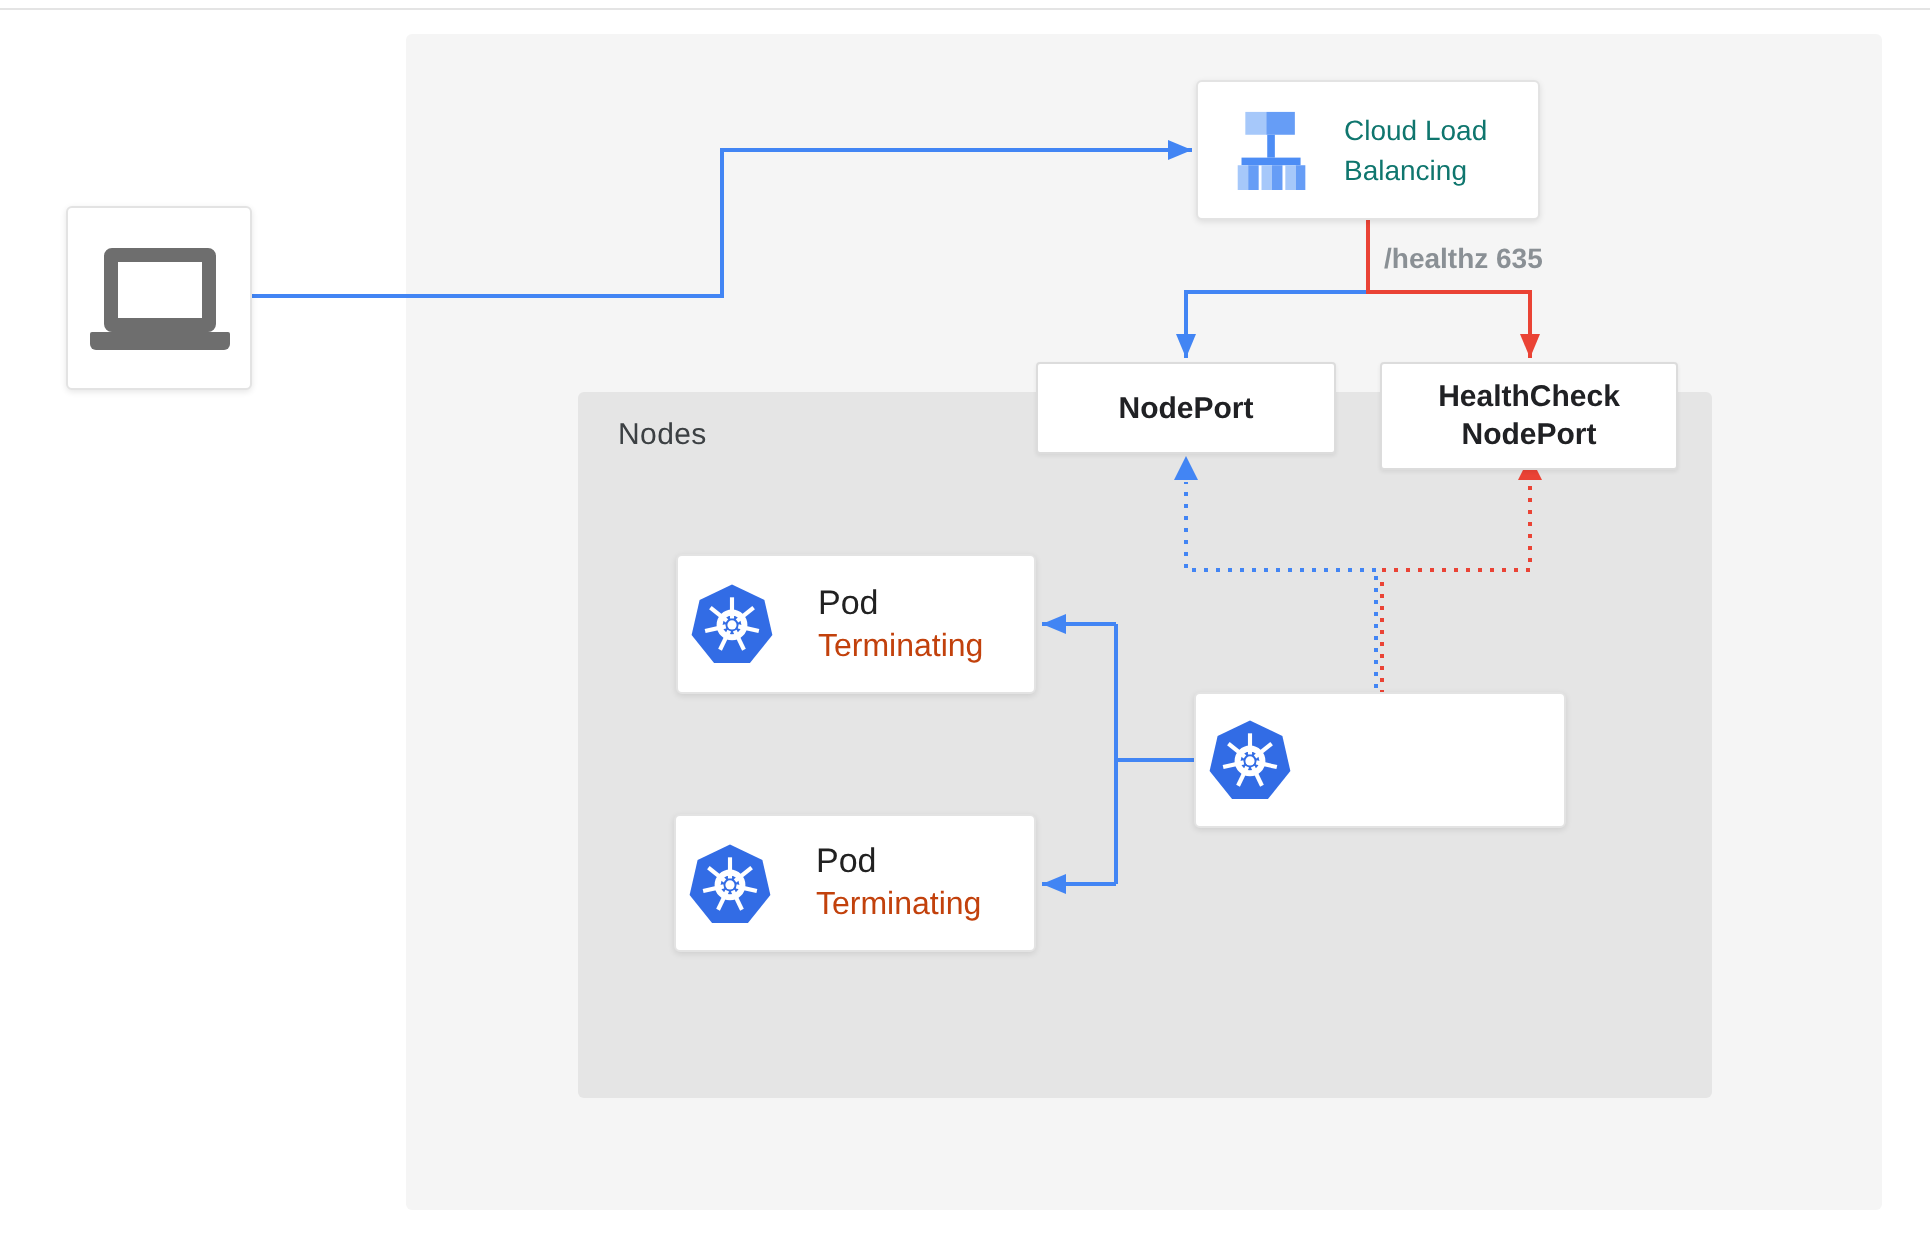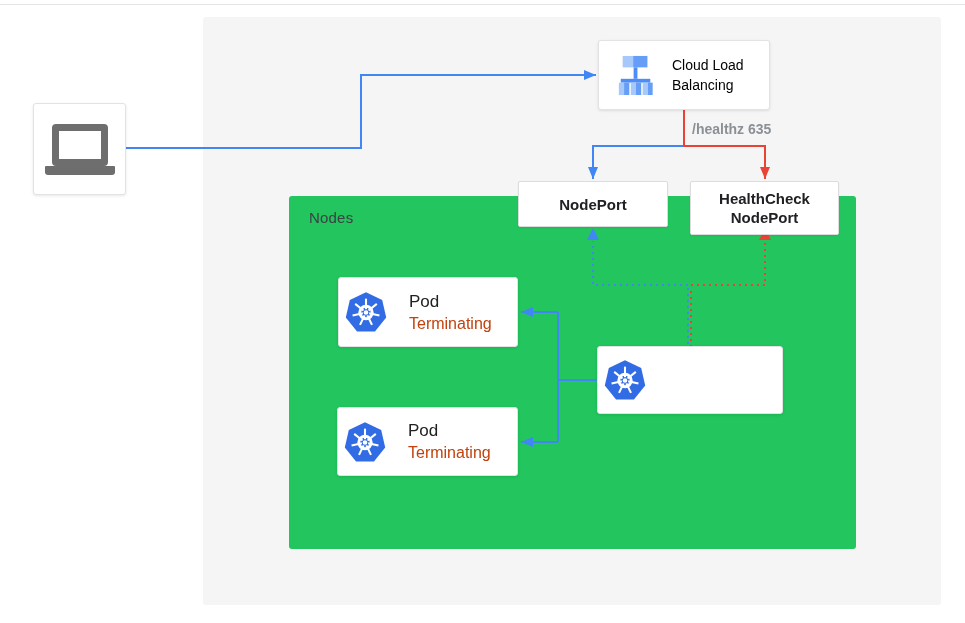--- a/index.html
+++ b/index.html
@@ -3,39 +3,39 @@
 <meta charset="utf-8">
 <style>
   html,body{margin:0;padding:0;background:#fff;}
   .canvas{
     position:relative;width:965px;height:623px;overflow:hidden;background:#ffffff;
     font-family:"Liberation Sans","DejaVu Sans",sans-serif;
     -webkit-font-smoothing:antialiased;
   }
   .top-rule{position:absolute;left:0;top:4px;width:965px;height:1px;background:#e4e4e4;}
   .gray-panel{position:absolute;left:203px;top:17px;width:738px;height:588px;background:#f5f5f5;border-radius:3px;z-index:0;}
-  .nodes-panel{position:absolute;left:289px;top:196px;width:567px;height:353px;background:#22c55e;border-radius:3px;z-index:1;}
+  .nodes-panel{position:absolute;left:289px;top:196px;width:567px;height:353px;background:#e5e5e5;border-radius:3px;z-index:1;}
   .nodes-label{position:absolute;left:20px;top:13px;font-size:15px;color:#3c4043;letter-spacing:.2px;}
   .overlay{position:absolute;left:0;top:0;width:965px;height:623px;z-index:2;}
 
   .card{
     position:absolute;background:#ffffff;border:1px solid #e3e3e3;border-radius:3px;
     box-shadow:0 1px 3px rgba(0,0,0,0.10);box-sizing:border-box;z-index:3;
     display:flex;align-items:center;
   }
   
   .laptop-card{left:33px;top:103px;width:93px;height:92px;justify-content:center;}
   .laptop{display:flex;flex-direction:column;align-items:center;}
   .laptop-screen{width:42px;height:28px;border:7px solid #6e6e6e;border-radius:4px;background:#fff;}
   .laptop-base{width:70px;height:9px;background:#6e6e6e;border-radius:1px 1px 3px 3px;margin-top:0px;}
 
   
   .clb-card{left:598px;top:40px;width:172px;height:70px;padding-left:16px;}
   .clb-icon{width:42px;height:40px;flex:0 0 auto;}
-  .clb-text{margin-left:15px;width:95px;font-size:14px;line-height:20px;color:#000000;}
+  .clb-text{margin-left:15px;width:95px;font-size:14px;line-height:20px;color:#0f766e;}
 
   
   .port-box{
     position:absolute;background:#fff;border:1px solid #dcdcdc;border-radius:2px;
     box-shadow:0 1px 2px rgba(0,0,0,0.07);box-sizing:border-box;z-index:3;
     display:flex;flex-direction:column;align-items:center;justify-content:center;
     font-weight:bold;color:#202124;font-size:15px;line-height:19px;text-align:center;
   }
   .nodeport{left:518px;top:181px;width:150px;height:46px;}
   .healthcheck{left:690px;top:181px;width:149px;height:54px;}

